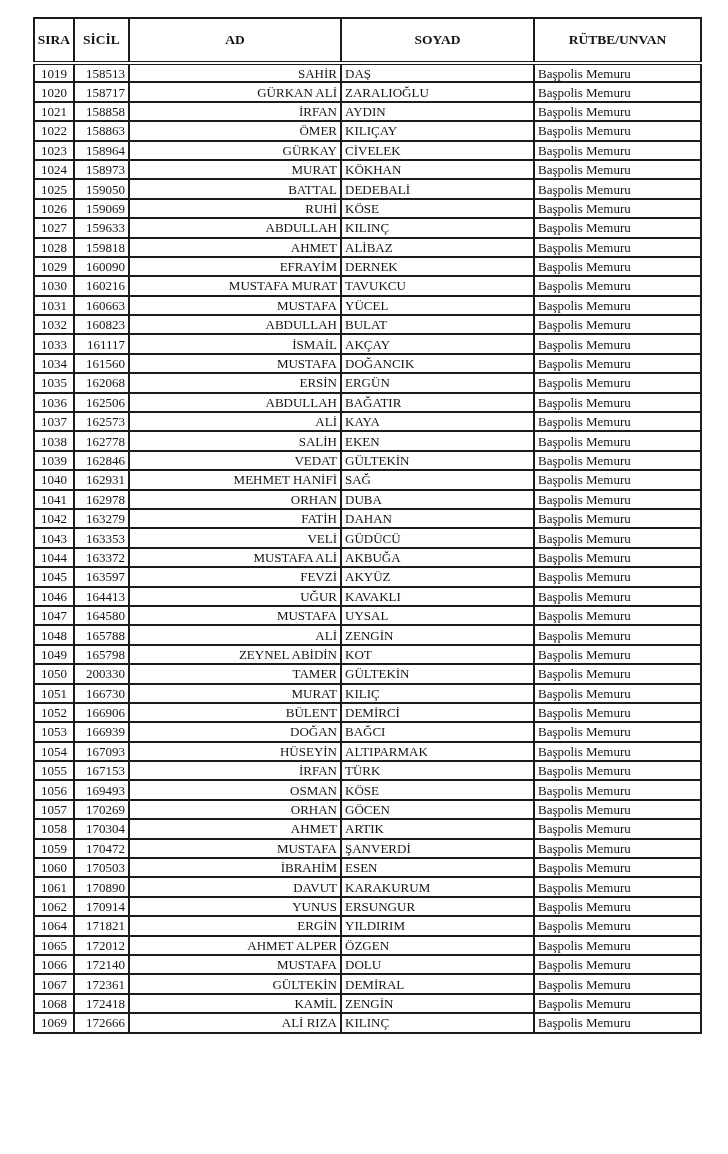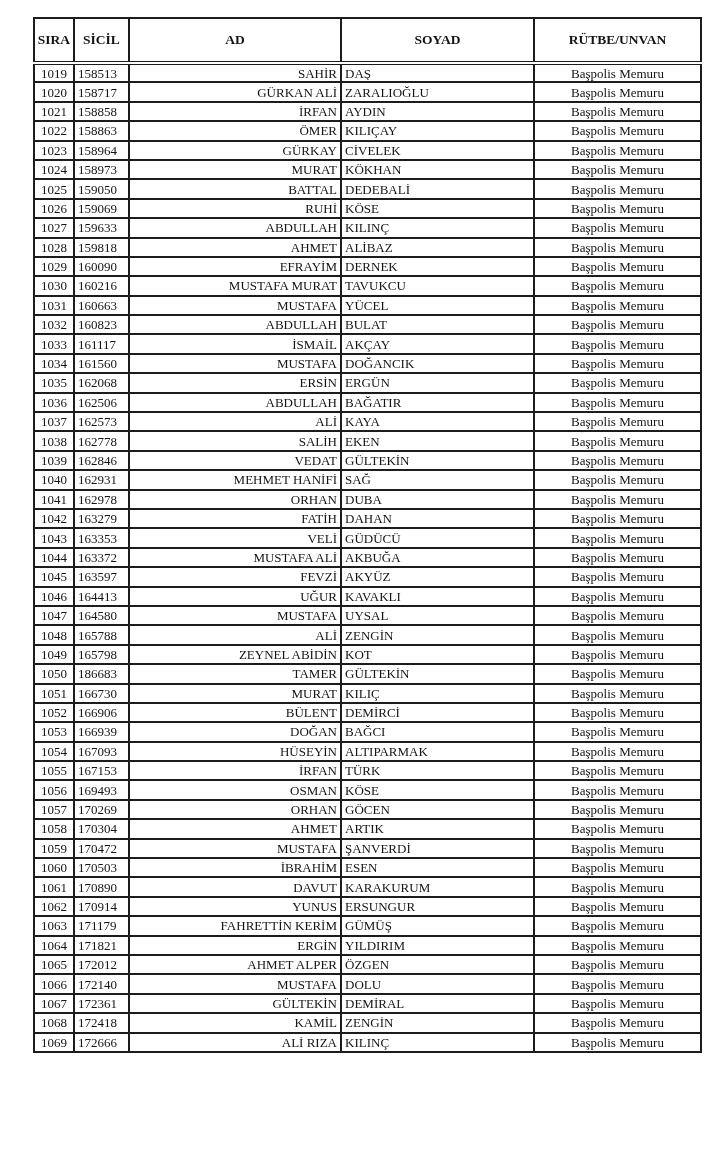--- a/index.html
+++ b/index.html
@@ -39,24 +39,24 @@
     padding: 13px 2px;
     border-bottom: 4px double #1c1c1c;
   }
   table.personnel td {
     font-size: 13px;
     height: 19.4px;
     padding: 0 3px;
     line-height: 1;
   }
   td.col-sira  { text-align: center; }
-  td.col-sicil { text-align: left; }
+  td.col-sicil { text-align: right; }
   td.col-ad    { text-align: right; padding-left: 4px; }
   td.col-soyad { text-align: left; padding-left: 4px; border-radius: 6px; }
-  td.col-rutbe { text-align: center; padding-left: 4px; font-size: 12.5px; margin-left: 15px; }
+  td.col-rutbe { text-align: left; padding-left: 4px; font-size: 12.5px; margin-left: 15px; }
 </style>
 </head>
 <body>
 
 <div class="page">
   <table class="personnel">
     <colgroup>
       <col style="width:40px">
       <col style="width:55px">
       <col style="width:212px">
@@ -285,21 +285,21 @@
         </tr>
         <tr>
           <td class="col-sira">1049</td>
           <td class="col-sicil">165798</td>
           <td class="col-ad">ZEYNEL ABİDİN</td>
           <td class="col-soyad">KOT</td>
           <td class="col-rutbe">Başpolis Memuru</td>
         </tr>
         <tr>
           <td class="col-sira">1050</td>
-          <td class="col-sicil">186683</td>
+          <td class="col-sicil">200330</td>
           <td class="col-ad">TAMER</td>
           <td class="col-soyad">GÜLTEKİN</td>
           <td class="col-rutbe">Başpolis Memuru</td>
         </tr>
         <tr>
           <td class="col-sira">1051</td>
           <td class="col-sicil">166730</td>
           <td class="col-ad">MURAT</td>
           <td class="col-soyad">KILIÇ</td>
           <td class="col-rutbe">Başpolis Memuru</td>
@@ -372,27 +372,20 @@
           <td class="col-sicil">170890</td>
           <td class="col-ad">DAVUT</td>
           <td class="col-soyad">KARAKURUM</td>
           <td class="col-rutbe">Başpolis Memuru</td>
         </tr>
         <tr>
           <td class="col-sira">1062</td>
           <td class="col-sicil">170914</td>
           <td class="col-ad">YUNUS</td>
           <td class="col-soyad">ERSUNGUR</td>
-          <td class="col-rutbe">Başpolis Memuru</td>
-        </tr>
-        <tr>
-          <td class="col-sira">1063</td>
-          <td class="col-sicil">171179</td>
-          <td class="col-ad">FAHRETTİN KERİM</td>
-          <td class="col-soyad">GÜMÜŞ</td>
           <td class="col-rutbe">Başpolis Memuru</td>
         </tr>
         <tr>
           <td class="col-sira">1064</td>
           <td class="col-sicil">171821</td>
           <td class="col-ad">ERGİN</td>
           <td class="col-soyad">YILDIRIM</td>
           <td class="col-rutbe">Başpolis Memuru</td>
         </tr>
         <tr>

